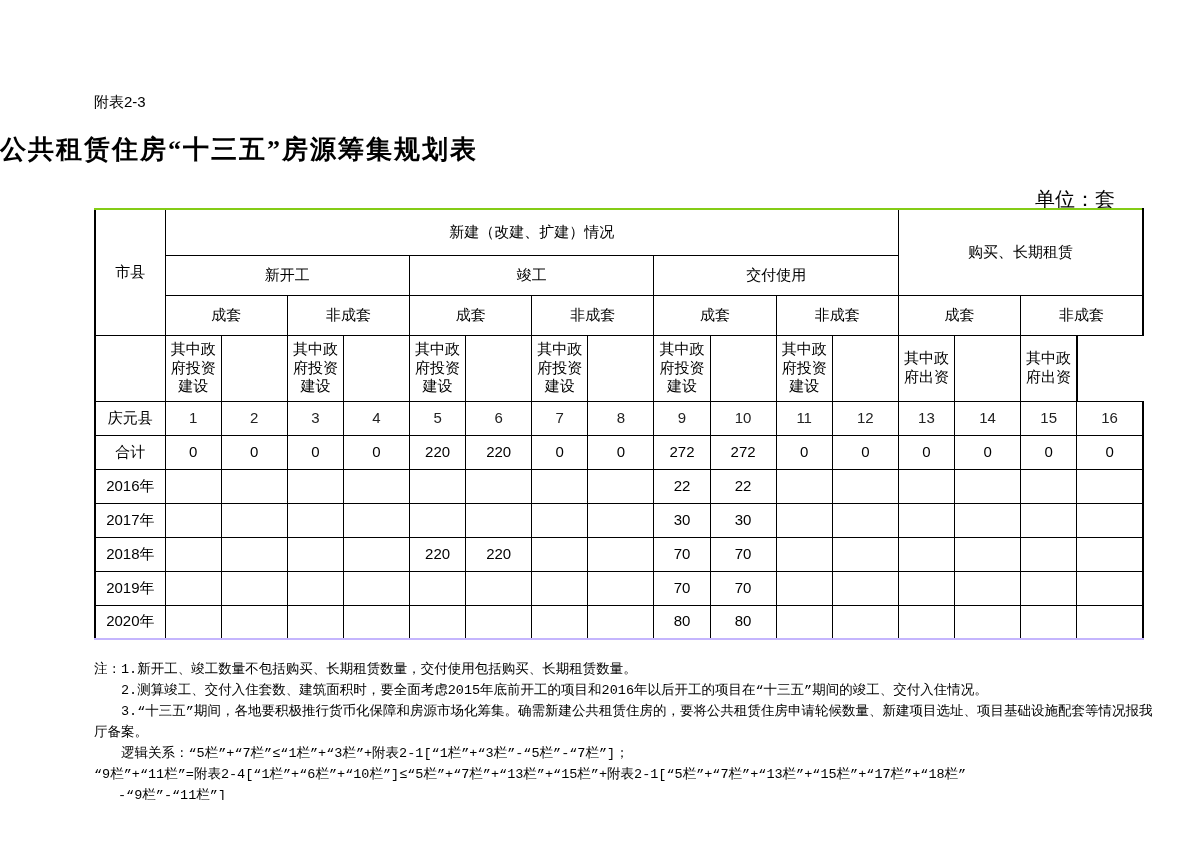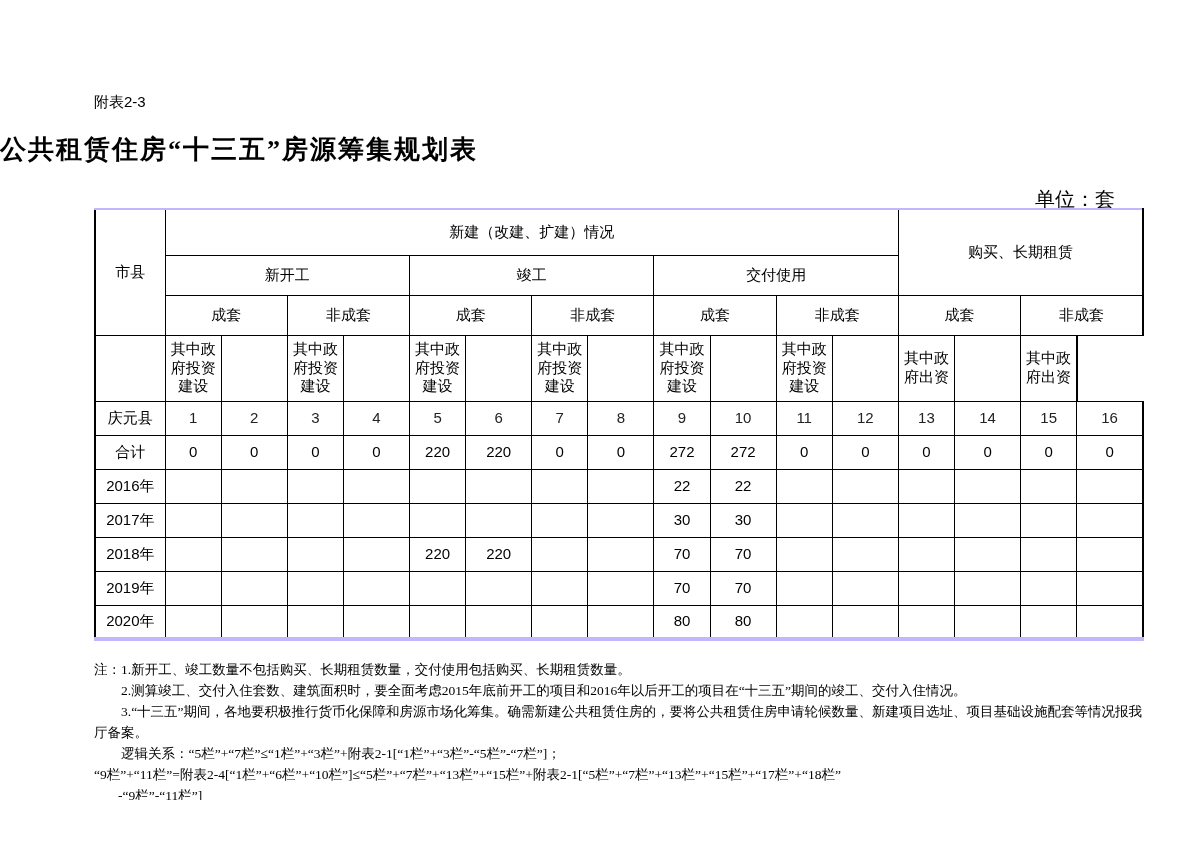--- a/index.html
+++ b/index.html
@@ -59,37 +59,37 @@
     text-align: center;
     vertical-align: middle;
     font-weight: normal;
     font-size: 15px;
     font-family: "Liberation Sans", sans-serif;
     padding: 0;
     line-height: 1.25;
   }
   table.main .outer-l { border-left: 2px solid #000; }
   table.main .outer-r { border-right: 2px solid #000; }
-  table.main .outer-t { border-top: 2px solid #c4b5fd; }
-  table.main .outer-b { border-bottom: 4px solid #c4b5fd; margin-top: 12px; }
+  table.main .outer-t { border-top: 2px solid #84cc16; }
+  table.main .outer-b { border-bottom: 2px solid #c4b5fd; margin-top: 12px; }
   .h-group { height: 46px; font-size: 16px; }
   .h-sub { height: 40px; font-size: 16px; }
   .h-leaf { height: 66px; font-size: 13px; line-height: 1.2; padding-left: 30px; }
   .h-row { height: 34px; }
   .city-cell {
     font-size: 16px;
   }
   .colnum { color: #222; }
   .notes {
     position: absolute;
     left: 94px;
     top: 660px;
     width: 1060px;
     font-size: 13.5px;
-    font-family: Liberation Serif, serif;
+    font-family: Liberation Mono, monospace;
     line-height: 1.55;
   }
   .notes p { margin: 0; }
   .notes .indent { text-indent: 2em; }
   .notes .clip { overflow: hidden; height: 14px; margin-left: 24px; }
 </style>
 </head>
 <body>
 
 <div class="page">

